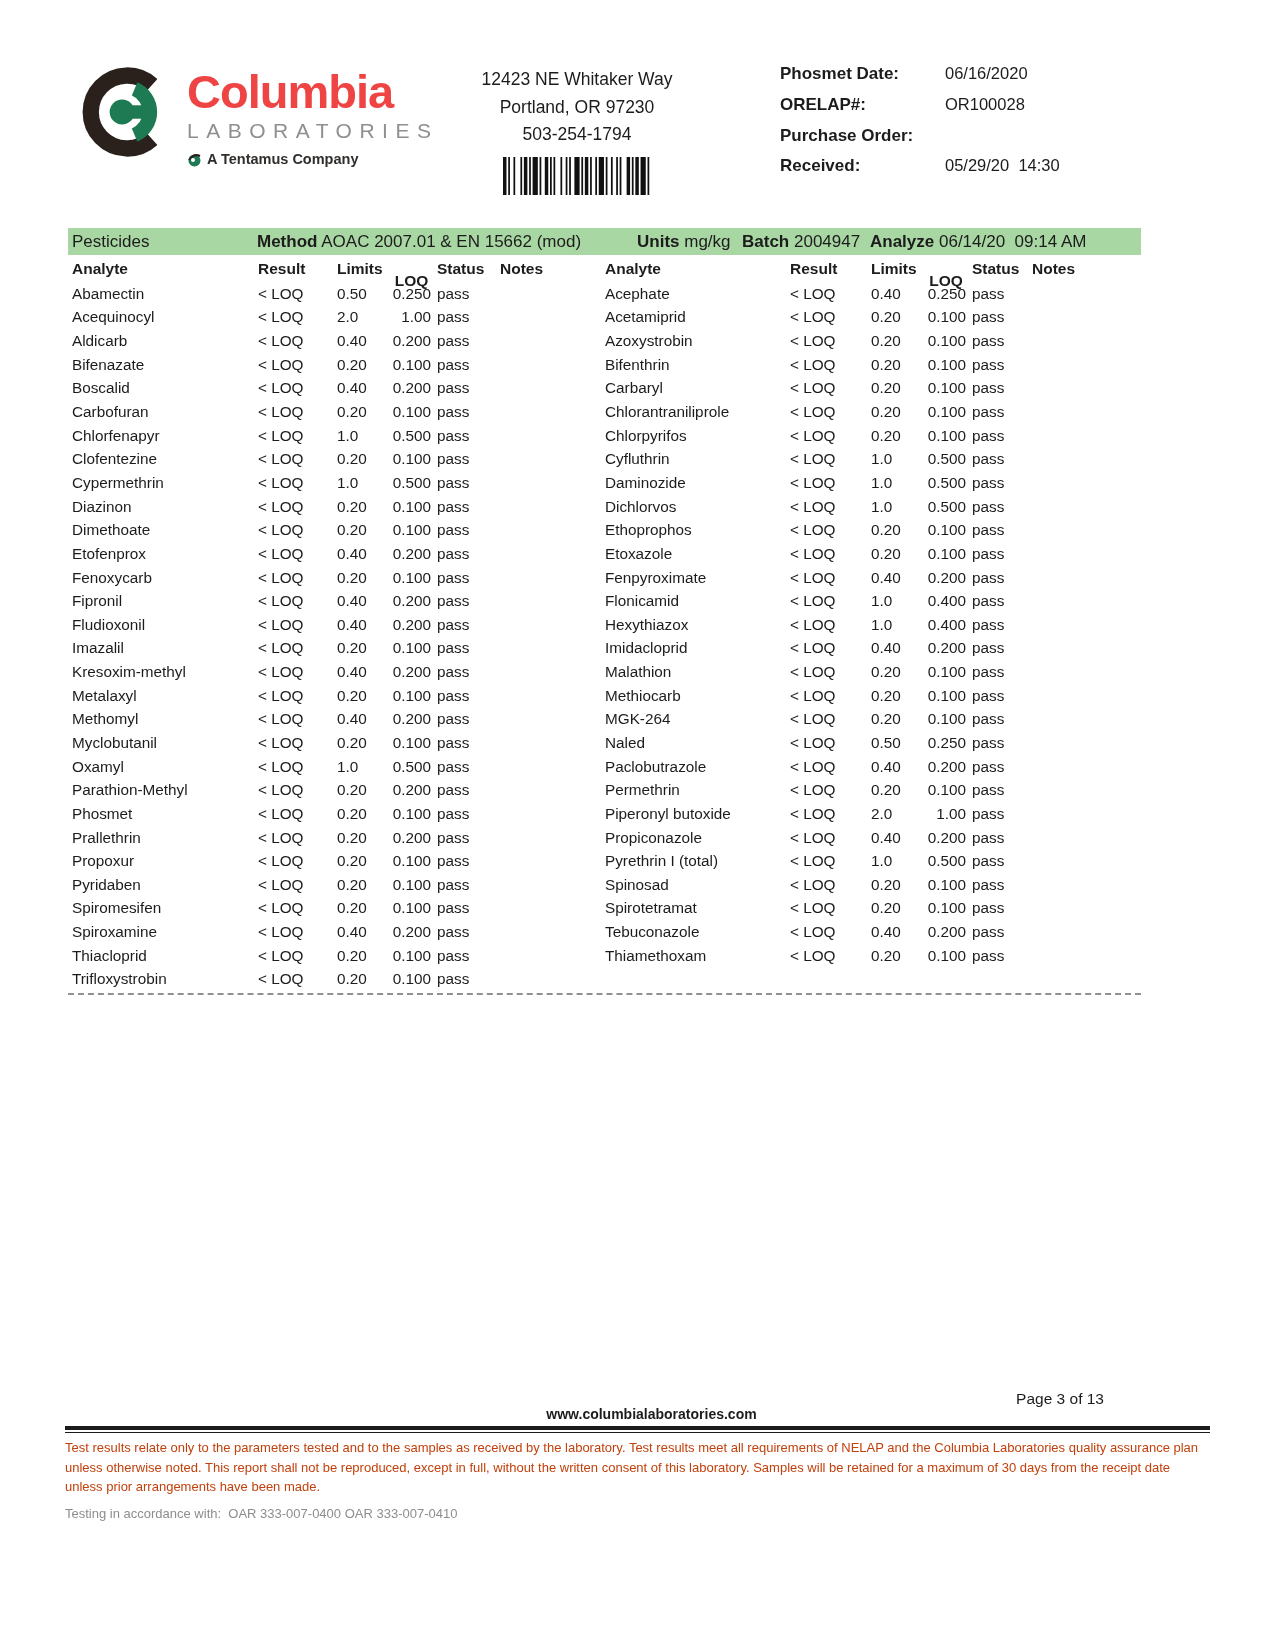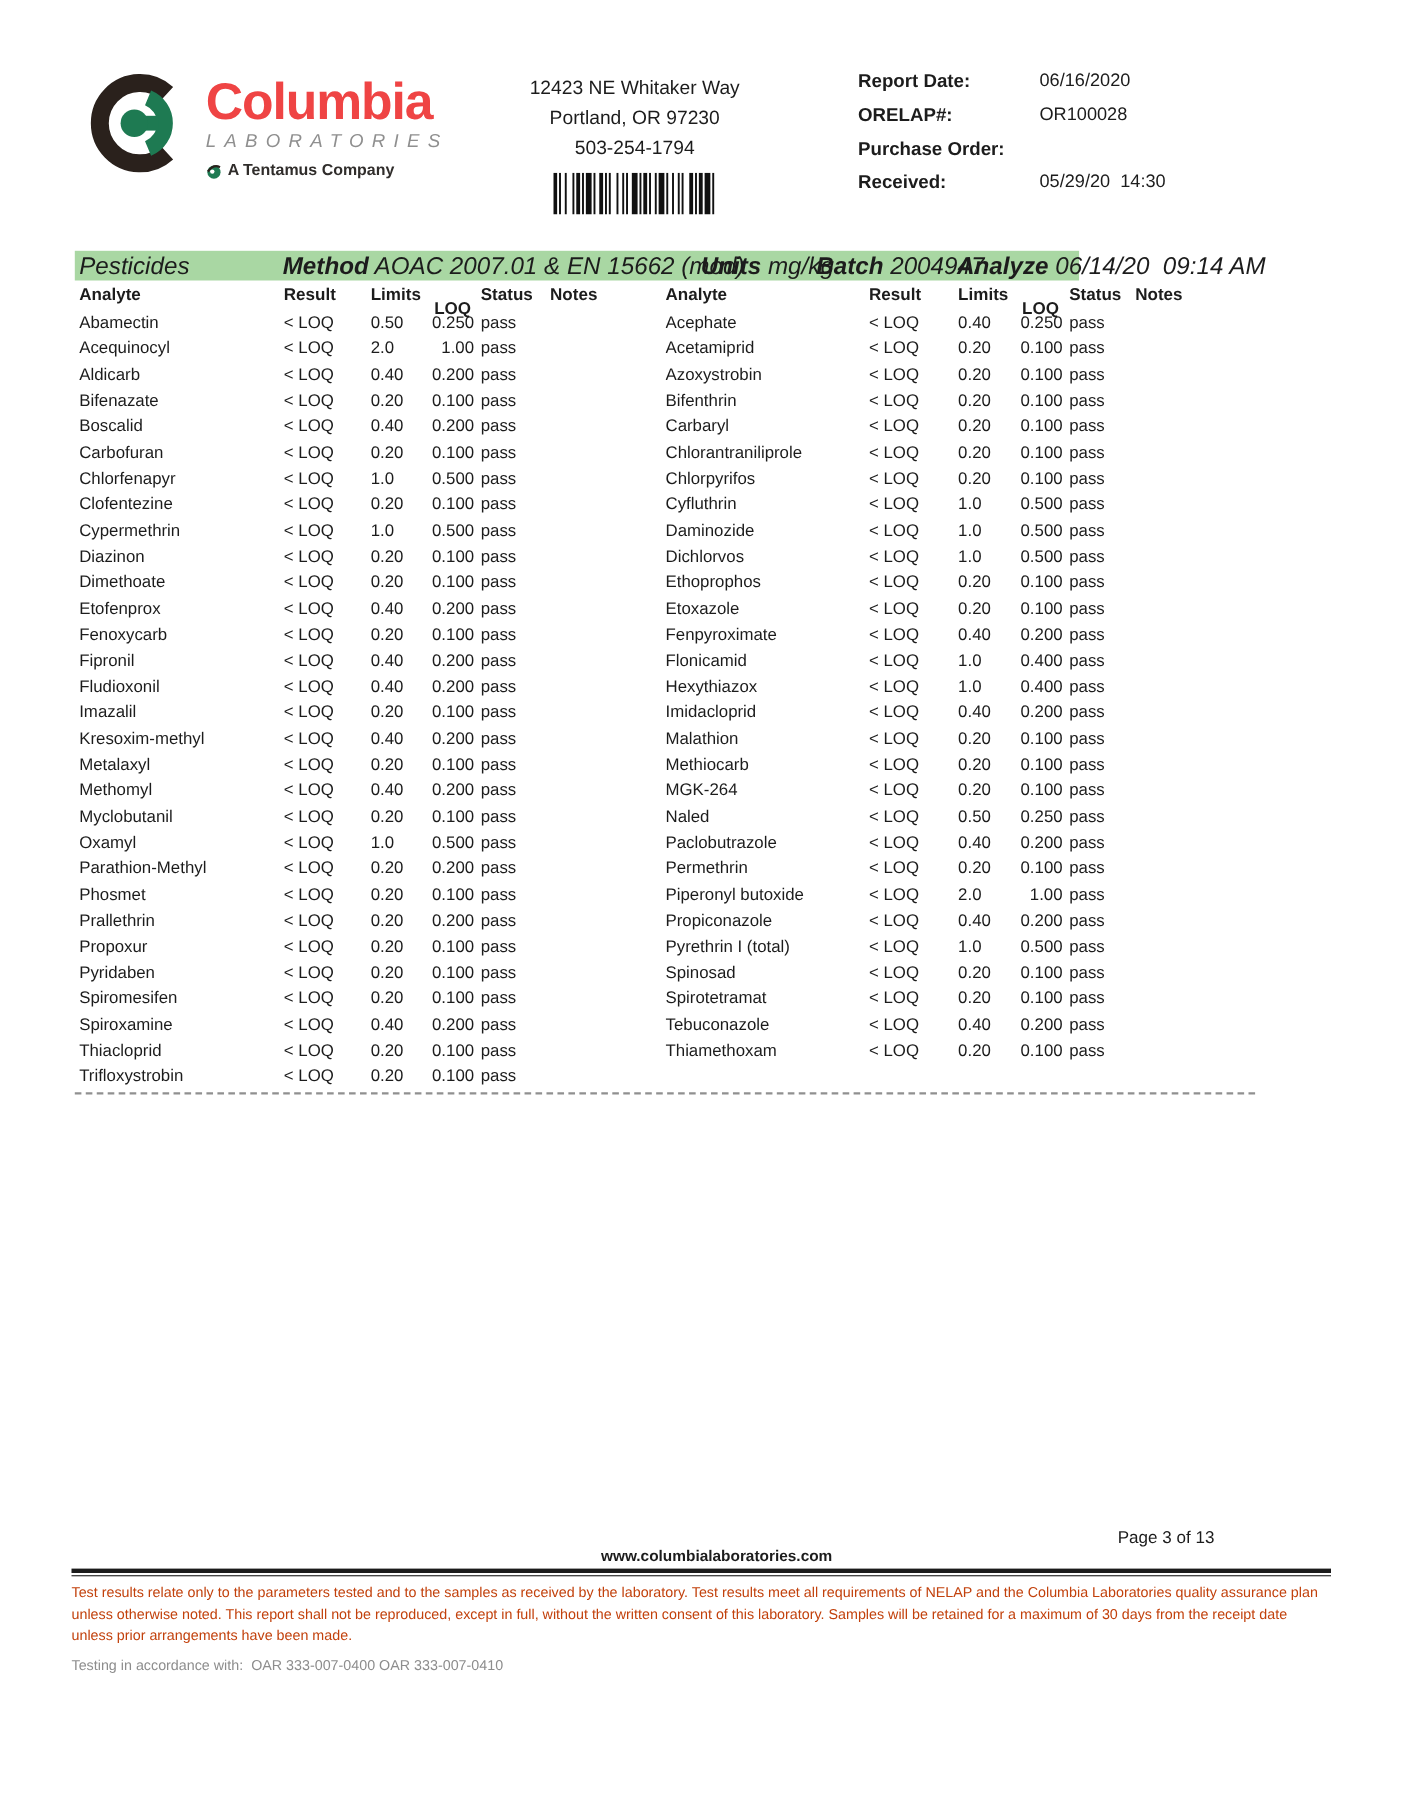--- a/index.html
+++ b/index.html
@@ -8,36 +8,36 @@
     position:relative; width:1275px; height:1650px; background:#fff;
     font-family:"Liberation Sans", sans-serif; color:#1c1c1c; overflow:hidden;
   }
   .content { position:absolute; left:65px; top:0; width:1145px; height:1650px; }
 
   
   .logo-block { position:absolute; left:12px; top:56px; display:flex; align-items:flex-start; }
   .logo-mark { width:96px; height:112px; }
   .logo-text { margin-left:14px; padding-top:14px; }
   .logo-name { font-size:47px; font-weight:bold; color:#ef4444; letter-spacing:-1px; line-height:44px; }
-  .logo-sub { font-size:17px; color:#8f8f8f; letter-spacing:7.5px; margin-top:5px;font-style:italic; }
+  .logo-sub { font-size:21px; color:#8f8f8f; letter-spacing:7.5px; margin-top:5px; }
   .logo-tag { display:flex; align-items:center; margin-top:8px; gap:5px; }
   .logo-tag-text { font-size:14.5px; font-weight:bold; color:#302d2b; }
 
   .address-block { position:absolute; left:347px; top:66px; width:330px; text-align:center; font-size:17.5px; line-height:27.5px; }
   .barcode { margin-top:8px; display:inline-block; height:38px; }
 
   .report-info { position:absolute; left:715px; top:64px; width:430px; }
   .ri-row { display:flex; height:30.8px; align-items:flex-start; }
   .ri-label { width:165px; font-weight:bold; font-size:17px; }
   .ri-value { font-size:16.5px; white-space:pre; }
 
   
   .banner {
-    position:absolute; left:3px; top:228px; width:913px; height:27px;
-    background:#a9d7a3; display:flex; align-items:center; font-size:22px;font-style:italic;
+    position:absolute; left:3px; top:228px; width:1073px; height:27px;
+    background:#a9d7a3; display:flex; align-items:center; font-size:17px;
   }
   .banner b { font-weight:bold; }
   .bn-title { position:absolute; left:4px; }
   .bn-method { position:absolute; left:189px; }
   .bn-units { position:absolute; left:569px; }
   .bn-batch { position:absolute; left:674px; }
   .bn-analyze { position:absolute; left:802px; white-space:pre; }
 
   
   .tables { position:absolute; left:0; top:256px; width:1145px; }
@@ -121,21 +121,21 @@
             <rect x="128.85" y="0" width="1.74" height="38" fill="#111"></rect>
             <rect x="132.33" y="0" width="3.48" height="38" fill="#111"></rect>
             <rect x="137.55" y="0" width="5.22" height="38" fill="#111"></rect>
             <rect x="144.52" y="0" width="1.74" height="38" fill="#111"></rect>
           </svg></span>
     </div>
 
     <div class="report-info" id="report-info">
 
   <div class="ri-row">
-    <span class="ri-label">Report Date:</span>
+    <span class="ri-label">Phosmet Date:</span>
     <span class="ri-value">06/16/2020</span>
   </div>
 
   <div class="ri-row">
     <span class="ri-label">ORELAP#:</span>
     <span class="ri-value">OR100028</span>
   </div>
 
   <div class="ri-row">
     <span class="ri-label">Purchase Order:</span>

